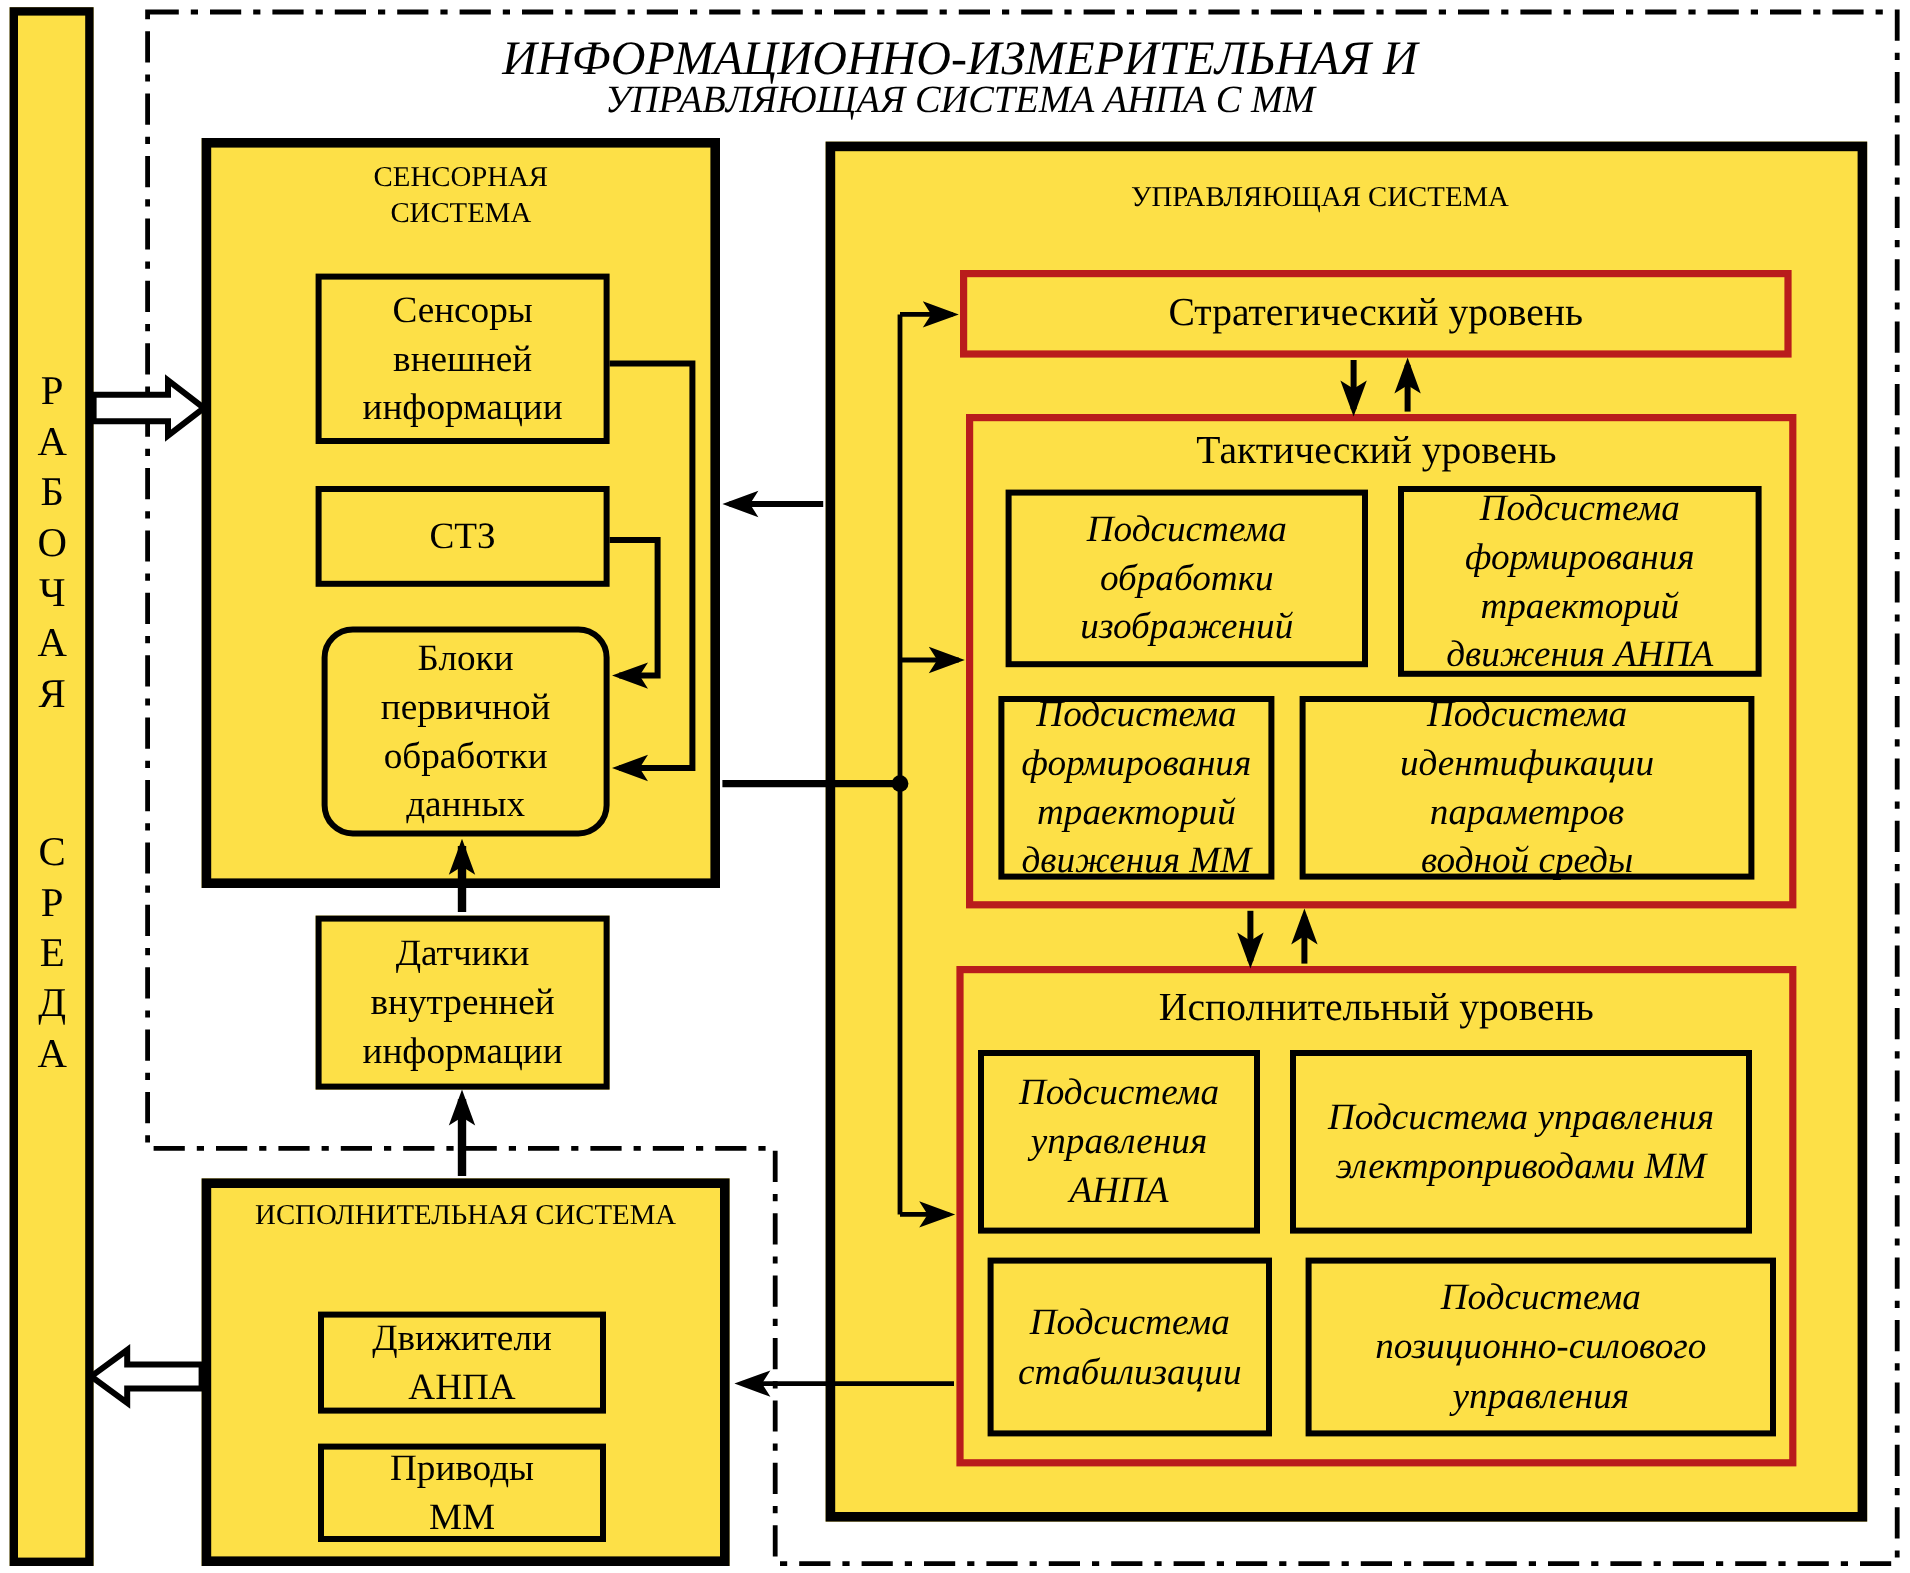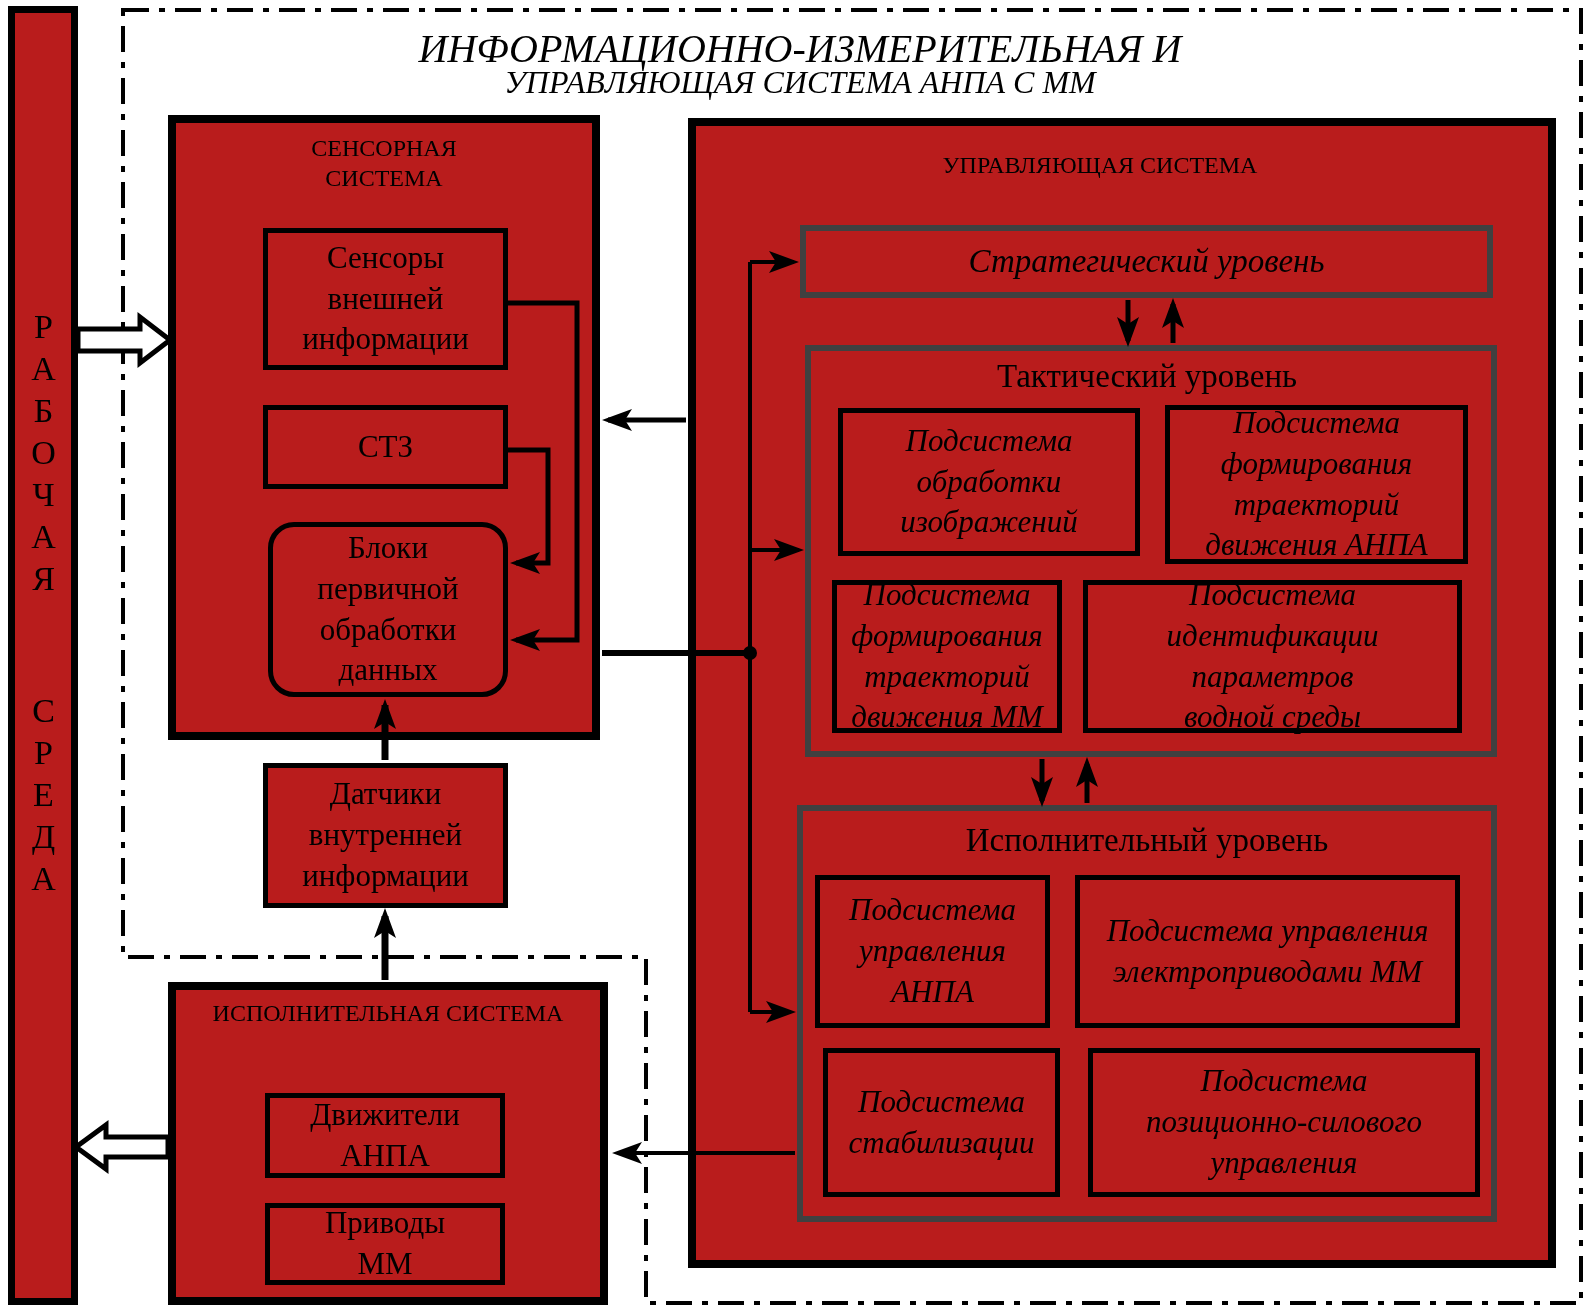--- a/index.html
+++ b/index.html
@@ -1,21 +1,21 @@
 <!DOCTYPE html>
 <html><head>
 <meta charset="utf-8">
 <style>
   html,body{margin:0;padding:0;background:#fff;}
   .stage{position:relative;width:1592px;height:1311px;background:#fff;overflow:hidden;
          font-family:"Liberation Serif","DejaVu Serif",serif;color:#000;}
-  .box{position:absolute;box-sizing:border-box;background:#b91c1c;display:flex;
+  .box{position:absolute;box-sizing:border-box;background:#fde047;display:flex;
        align-items:center;justify-content:center;text-align:center;}
   .b8{border:8px solid #000;}
-  .b6{border:6px solid #404040;font-style:italic;}
+  .b6{border:6px solid #b91c1c;}
   .b5{border:5px solid #000;}
   .b7{border:7px solid #000;}
   .box p{margin:0;line-height:1.32;}
   .txt{position:absolute;box-sizing:border-box;text-align:center;line-height:1.25;}
   .fs31{font-size:31px;}
   .fs33{font-size:33px;}
   .fs35{font-size:24px;}
   .ital{font-style:italic;}
   .vword{position:absolute;left:8px;width:70px;display:flex;justify-content:center;}
   .vword span{writing-mode:vertical-rl;text-orientation:upright;font-size:34px;letter-spacing:5px;}

